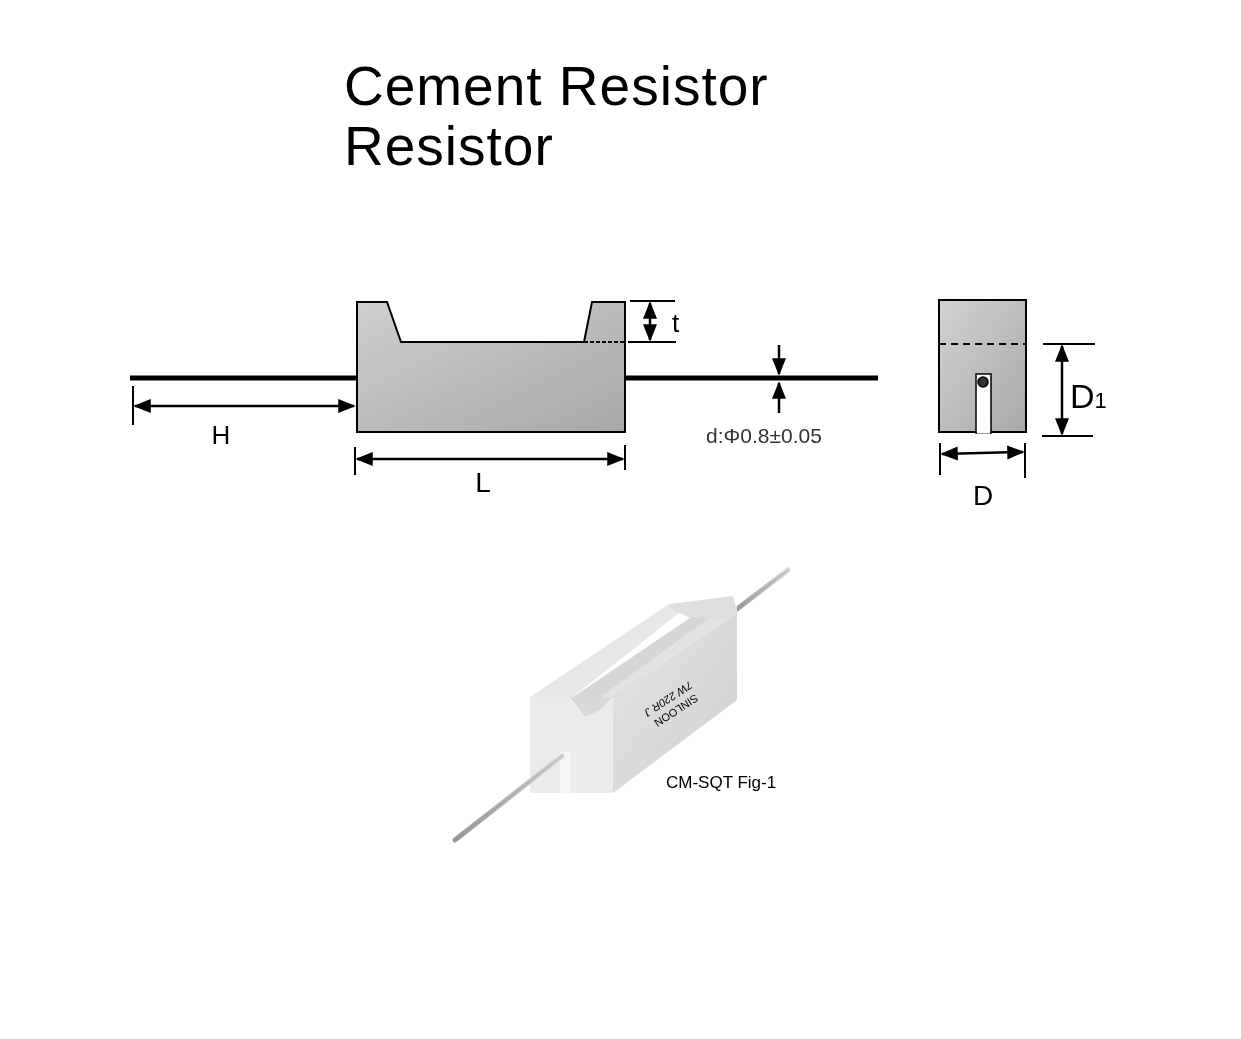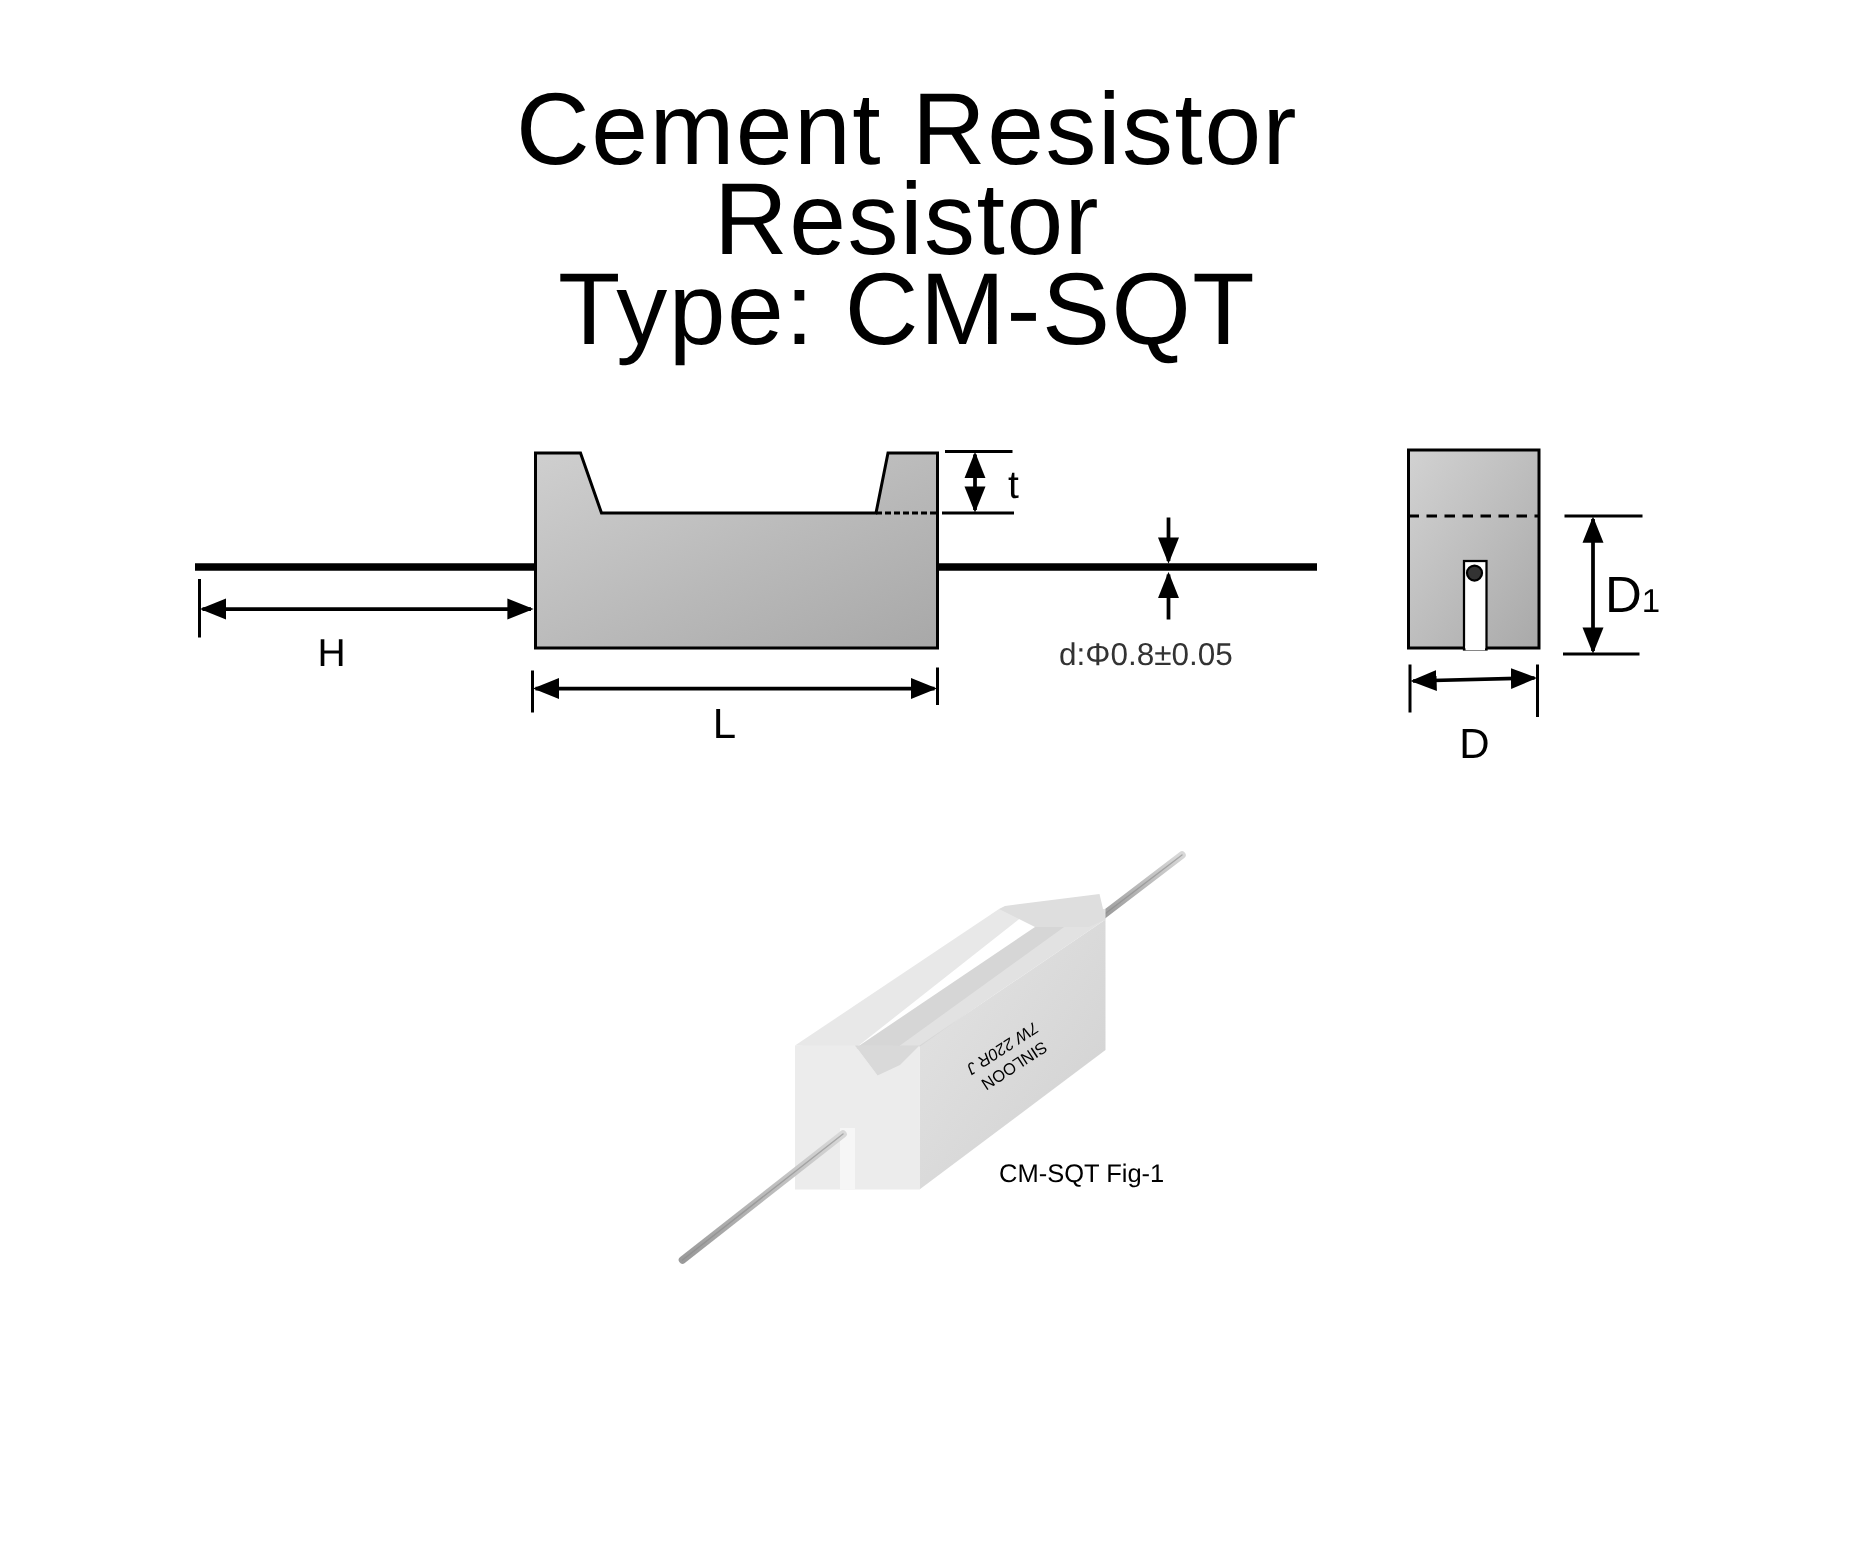--- a/index.html
+++ b/index.html
@@ -1,29 +1,28 @@
 <!DOCTYPE html>
 <html><head>
   <meta charset="utf-8">
   <style>
     html, body { margin: 0; padding: 0; background: #ffffff; }
     body { width: 1241px; height: 1039px; position: relative; overflow: hidden; font-family: "Liberation Sans", sans-serif; color: #000; }
-    .title { position: absolute; left: 344px; top: 56px; font-size: 68px; line-height: 60px; letter-spacing: 1px; color: #000; font-family: "Liberation Sans", sans-serif; text-align: center; }
+    .title { position: absolute; left: 344px; top: 56px; font-size: 55px; line-height: 60px; letter-spacing: 1px; color: #000; font-family: "Liberation Sans", sans-serif; }
     .title div { white-space: nowrap; }
     svg { position: absolute; left: 0; top: 0; }
     .lbl { font-family: "Liberation Sans", sans-serif; fill: #000; }
     .lbl-grey { font-family: "Liberation Sans", sans-serif; fill: #333; }
   </style>
 </head>
 <body>
 
 <div class="title">
   <div>Cement Resistor</div>
   <div>Resistor</div>
-  <div>Type: CM-SQT</div>
 </div>
 
 <svg width="1241" height="1039" viewBox="0 0 1241 1039">
   <defs>
     <linearGradient id="bodyGrad" x1="0" y1="0" x2="1" y2="1">
       <stop offset="0" stop-color="#cfcfcf"></stop>
       <stop offset="0.55" stop-color="#b9b9b9"></stop>
       <stop offset="1" stop-color="#a8a8a8"></stop>
     </linearGradient>
     <linearGradient id="endGrad" x1="0" y1="0" x2="1" y2="1">

